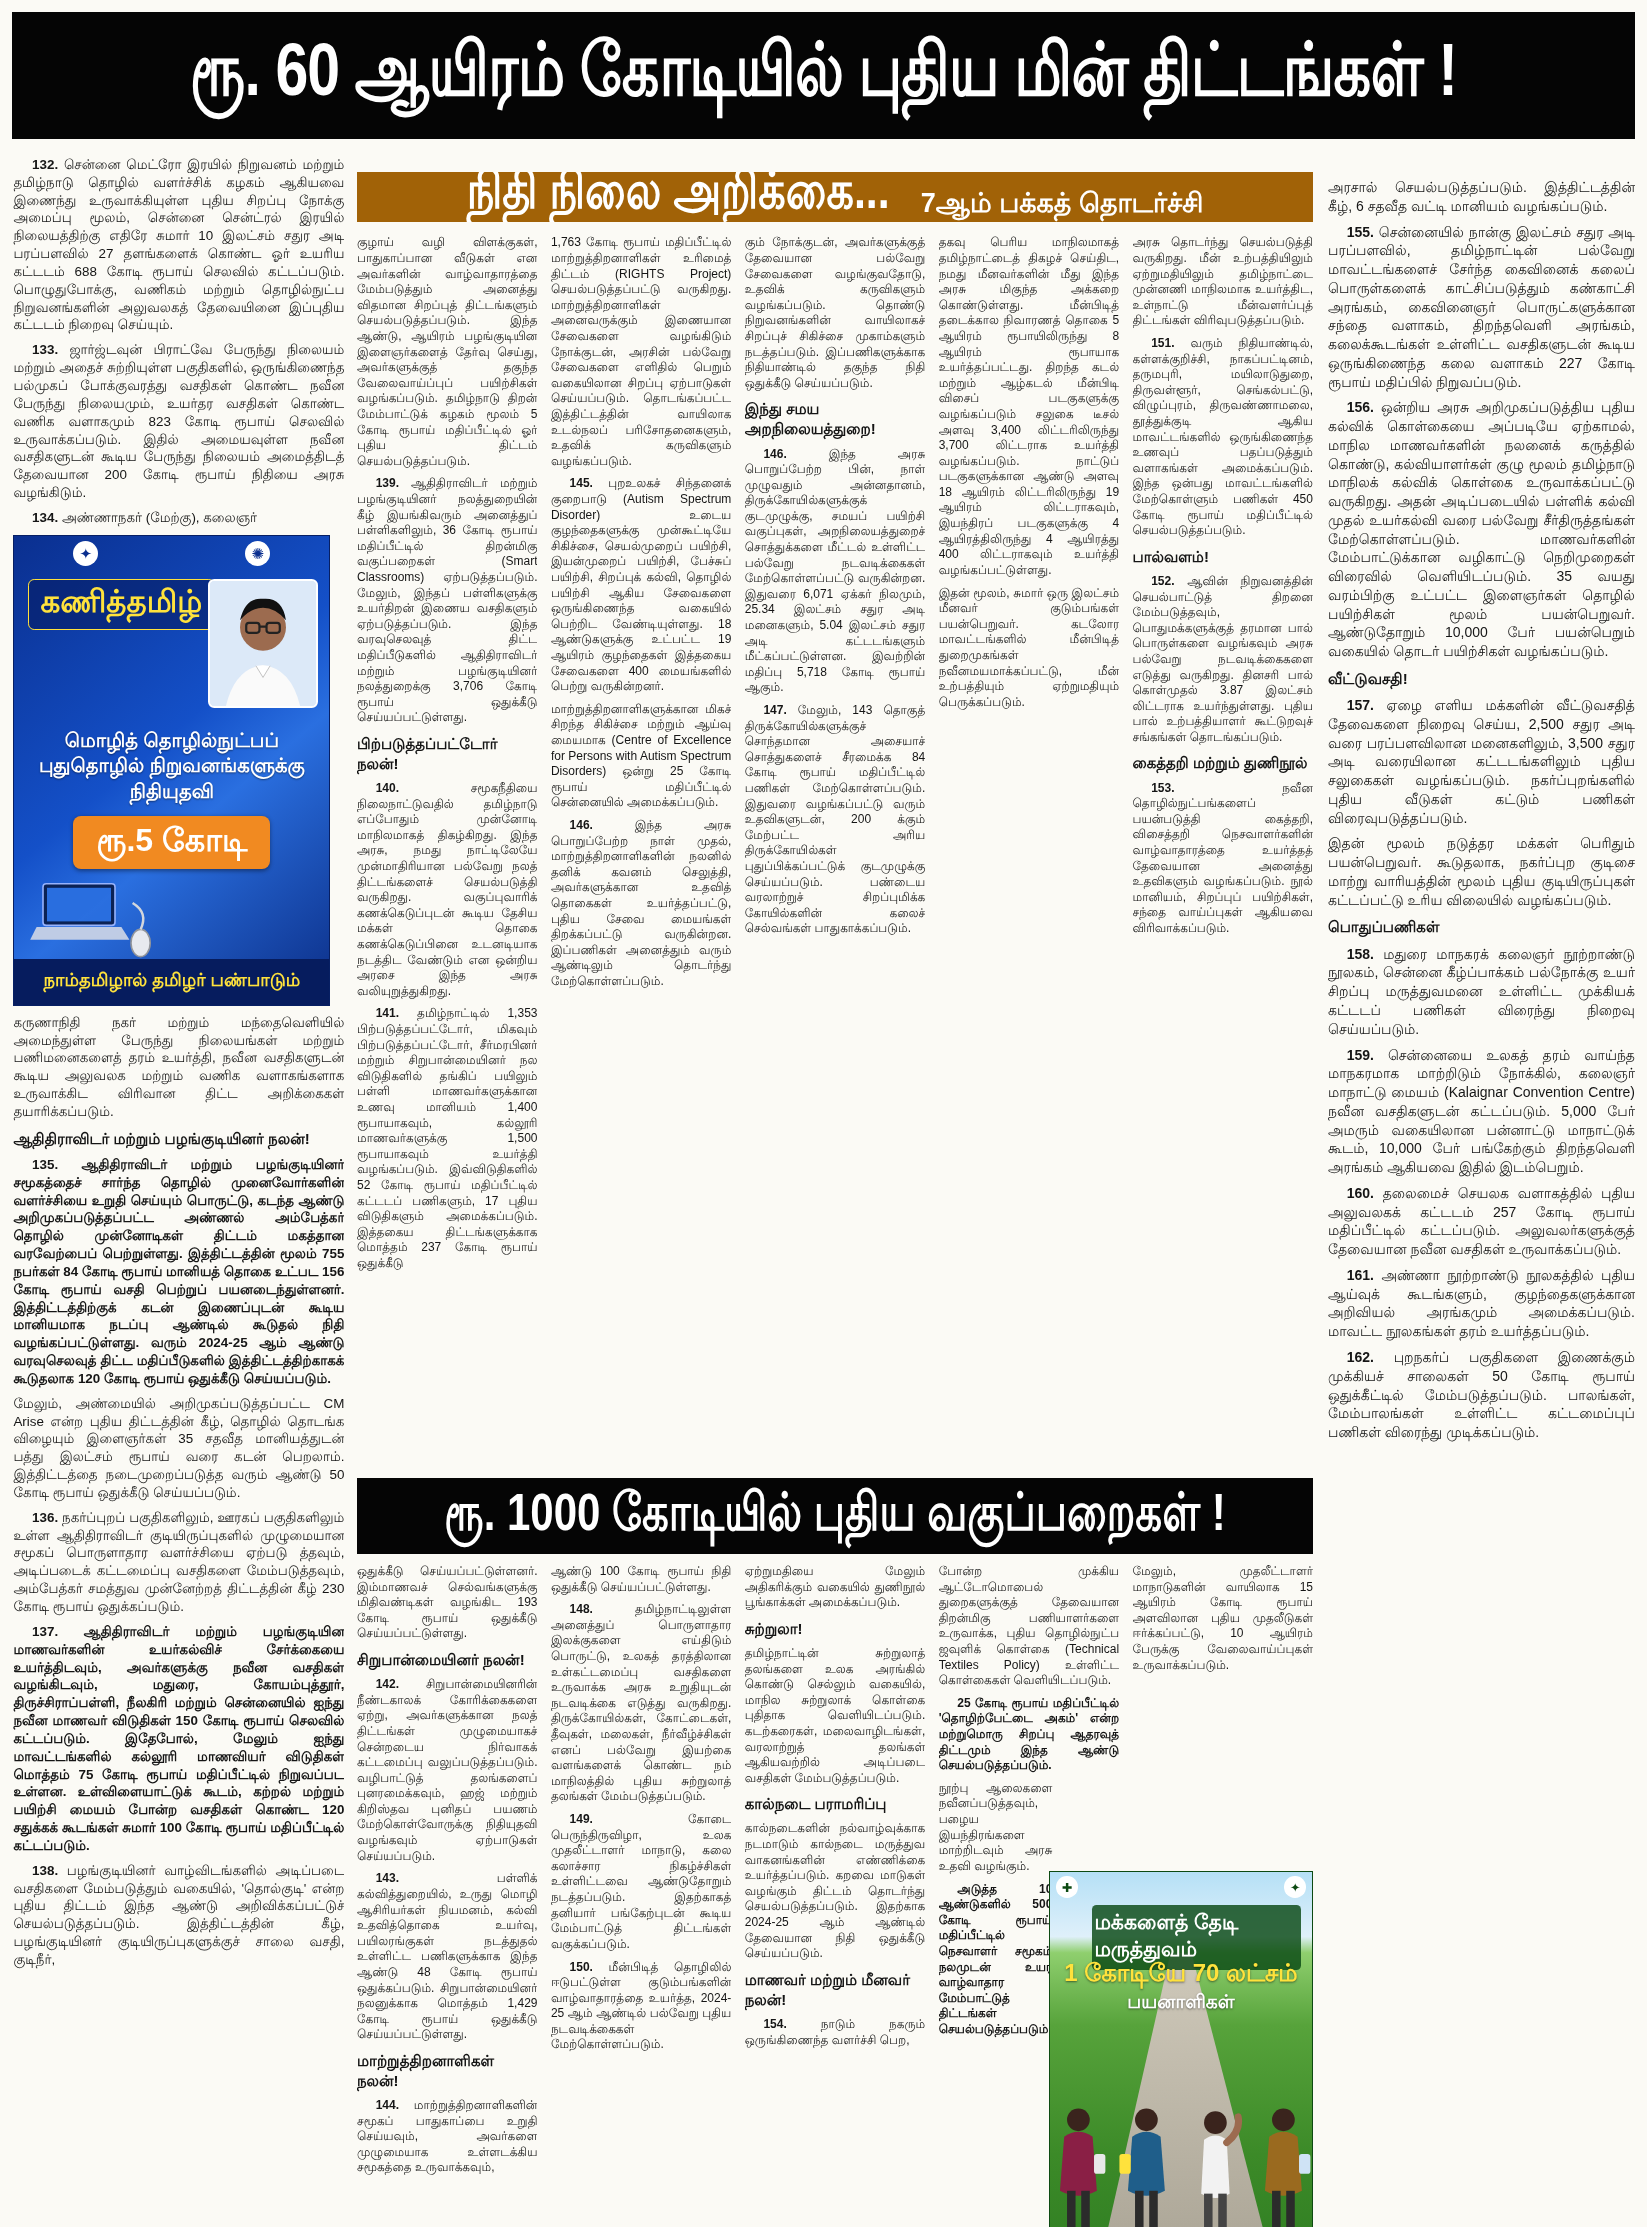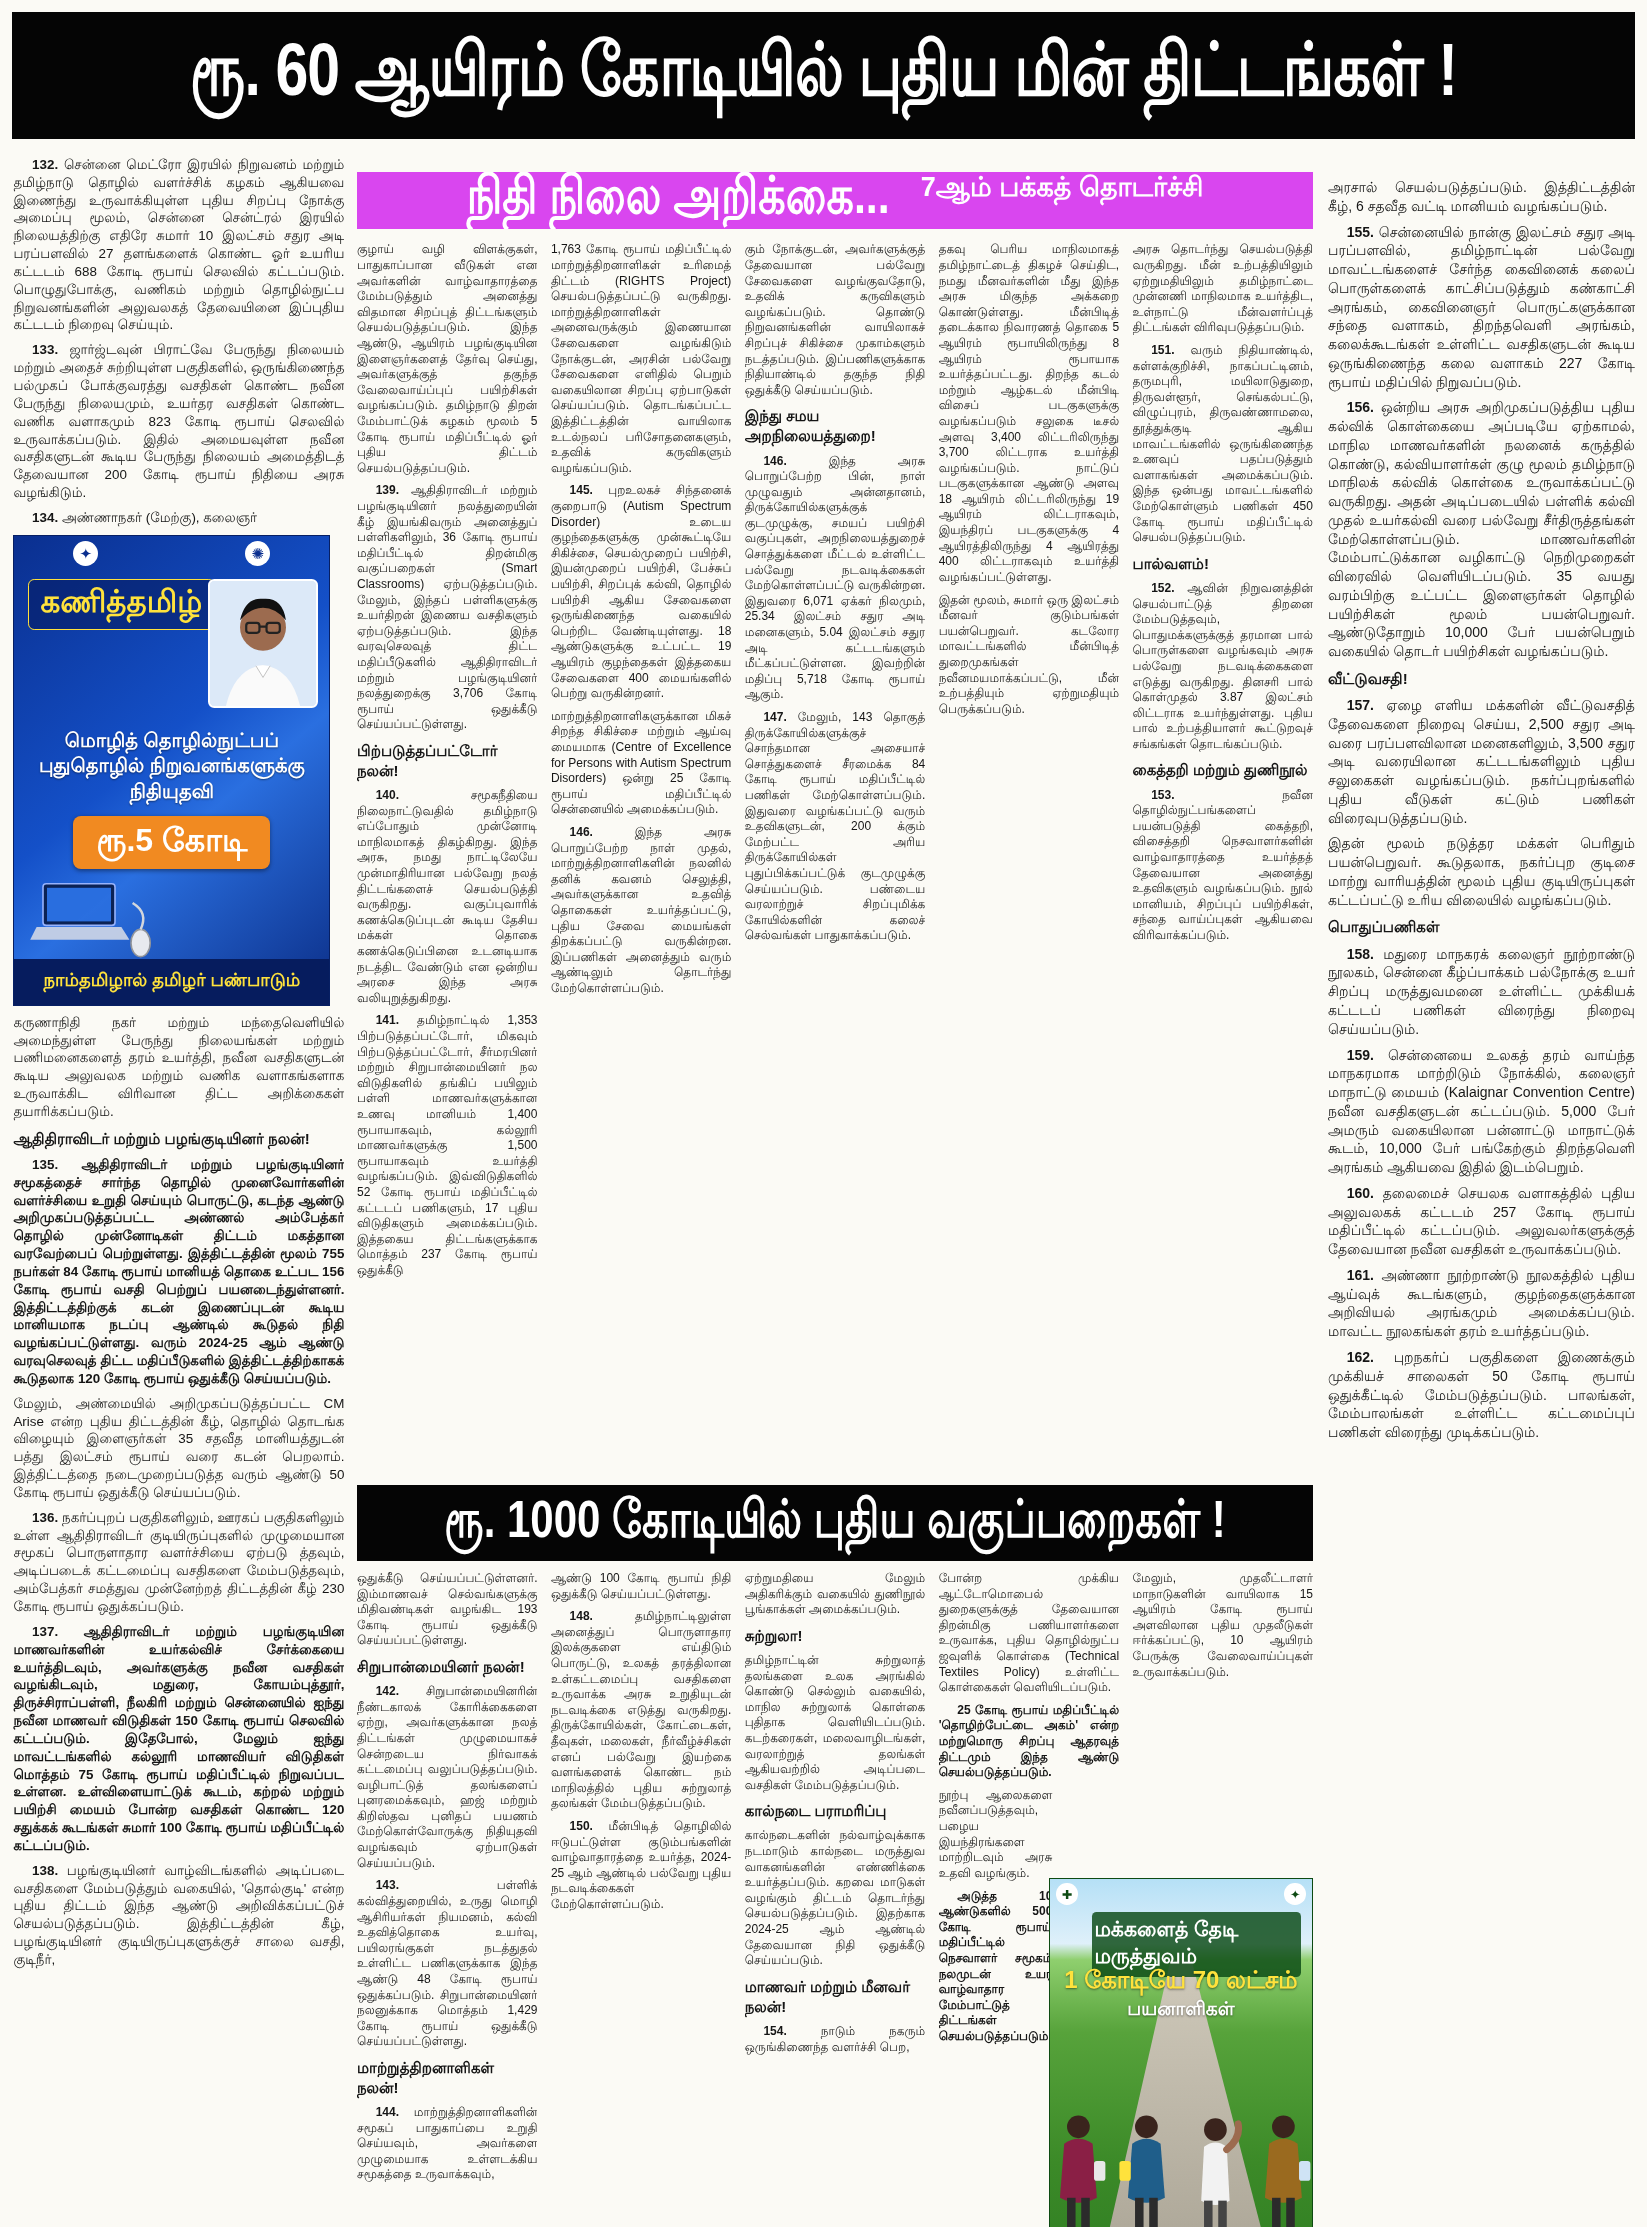--- a/index.html
+++ b/index.html
@@ -18,21 +18,21 @@
   .para.bold{font-weight:bold;}
   .pnum{font-weight:bold;}
   .subhead{font-weight:bold;text-align:left;font-size:15px;margin:9px 0 6.2px 0;}
 
   
   .left-col{position:absolute;left:13.4px;top:156px;width:331px;height:2366px;overflow:hidden;}
   .left-col .para{font-size:13.4px;line-height:1.33;}
 
   
   .middle{position:absolute;left:357px;top:172px;width:956px;}
-  .finance-banner{height:57px;background:#d946ef;color:#fff;display:flex;align-items:flex-start;
+  .finance-banner{height:50px;background:#a16207;color:#fff;display:flex;align-items:flex-end;
         justify-content:center;gap:31px;overflow:hidden;}
   .finance-banner .fb-title{font-size:43px;font-weight:900;white-space:nowrap;transform:scaleY(1.2);}
   .finance-banner .fb-sub{font-size:27px;font-weight:bold;white-space:nowrap;}
   .mid-top{display:flex;gap:13.4px;height:1233px;overflow:hidden;margin-top:13.4px;}
   .classroom-banner{height:76px;background:#050505;color:#fff;display:flex;align-items:center;
         justify-content:center;margin:9.8px 0;overflow:hidden;}
   .classroom-banner .cb-text{font-size:42px;font-weight:900;white-space:nowrap;transform:scaleY(1.25);}
   .mid-bottom{display:flex;gap:13.4px;height:960px;overflow:hidden;position:relative;}
   .mid-col{flex:1;min-width:0;overflow:hidden;}
   .middle .para{font-size:12px;line-height:1.3;}
@@ -194,20 +194,21 @@
           <p class="para cont">ஒதுக்கீடு செய்யப்பட்டுள்ளனர். இம்மாணவச் செல்வங்களுக்கு மிதிவண்டிகள் வழங்கிட 193 கோடி ரூபாய் ஒதுக்கீடு செய்யப்பட்டுள்ளது.</p>
           <div class="subhead">சிறுபான்மையினர் நலன்!</div>
           <p class="para"><span class="pnum">142. </span>சிறுபான்மையினரின் நீண்டகாலக் கோரிக்கைகளை ஏற்று, அவர்களுக்கான நலத் திட்டங்கள் முழுமையாகச் சென்றடைய நிர்வாகக் கட்டமைப்பு வலுப்படுத்தப்படும். வழிபாட்டுத் தலங்களைப் புனரமைக்கவும், ஹஜ் மற்றும் கிறிஸ்தவ புனிதப் பயணம் மேற்கொள்வோருக்கு நிதியுதவி வழங்கவும் ஏற்பாடுகள் செய்யப்படும்.</p>
           <p class="para"><span class="pnum">143. </span>பள்ளிக் கல்வித்துறையில், உருது மொழி ஆசிரியர்கள் நியமனம், கல்வி உதவித்தொகை உயர்வு, பயிலரங்குகள் நடத்துதல் உள்ளிட்ட பணிகளுக்காக இந்த ஆண்டு 48 கோடி ரூபாய் ஒதுக்கப்படும். சிறுபான்மையினர் நலனுக்காக மொத்தம் 1,429 கோடி ரூபாய் ஒதுக்கீடு செய்யப்பட்டுள்ளது.</p>
           <div class="subhead">மாற்றுத்திறனாளிகள் நலன்!</div>
           <p class="para"><span class="pnum">144. </span>மாற்றுத்திறனாளிகளின் சமூகப் பாதுகாப்பை உறுதி செய்யவும், அவர்களை முழுமையாக உள்ளடக்கிய சமூகத்தை உருவாக்கவும்,</p>
         </div>
       <div class="mid-col">
           <p class="para cont">ஆண்டு 100 கோடி ரூபாய் நிதி ஒதுக்கீடு செய்யப்பட்டுள்ளது.</p>
           <p class="para"><span class="pnum">148. </span>தமிழ்நாட்டிலுள்ள அனைத்துப் பொருளாதார இலக்குகளை எய்திடும் பொருட்டு, உலகத் தரத்திலான உள்கட்டமைப்பு வசதிகளை உருவாக்க அரசு உறுதியுடன் நடவடிக்கை எடுத்து வருகிறது. திருக்கோயில்கள், கோட்டைகள், தீவுகள், மலைகள், நீர்வீழ்ச்சிகள் எனப் பல்வேறு இயற்கை வளங்களைக் கொண்ட நம் மாநிலத்தில் புதிய சுற்றுலாத் தலங்கள் மேம்படுத்தப்படும்.</p>
+          <p class="para"><span class="pnum">149. </span>கோடை பெருந்திருவிழா, உலக முதலீட்டாளர் மாநாடு, கலை கலாச்சார நிகழ்ச்சிகள் உள்ளிட்டவை ஆண்டுதோறும் நடத்தப்படும். இதற்காகத் தனியார் பங்கேற்புடன் கூடிய மேம்பாட்டுத் திட்டங்கள் வகுக்கப்படும்.</p>
           <p class="para"><span class="pnum">150. </span>மீன்பிடித் தொழிலில் ஈடுபட்டுள்ள குடும்பங்களின் வாழ்வாதாரத்தை உயர்த்த, 2024-25 ஆம் ஆண்டில் பல்வேறு புதிய நடவடிக்கைகள் மேற்கொள்ளப்படும்.</p>
         </div>
       <div class="mid-col">
           <p class="para cont">ஏற்றுமதியை மேலும் அதிகரிக்கும் வகையில் துணிநூல் பூங்காக்கள் அமைக்கப்படும்.</p>
           <div class="subhead">சுற்றுலா!</div>
           <p class="para cont">தமிழ்நாட்டின் சுற்றுலாத் தலங்களை உலக அரங்கில் கொண்டு செல்லும் வகையில், மாநில சுற்றுலாக் கொள்கை புதிதாக வெளியிடப்படும். கடற்கரைகள், மலைவாழிடங்கள், வரலாற்றுத் தலங்கள் ஆகியவற்றில் அடிப்படை வசதிகள் மேம்படுத்தப்படும்.</p>
           <div class="subhead">கால்நடை பராமரிப்பு</div>
           <p class="para cont">கால்நடைகளின் நல்வாழ்வுக்காக நடமாடும் கால்நடை மருத்துவ வாகனங்களின் எண்ணிக்கை உயர்த்தப்படும். கறவை மாடுகள் வழங்கும் திட்டம் தொடர்ந்து செயல்படுத்தப்படும். இதற்காக 2024-25 ஆம் ஆண்டில் தேவையான நிதி ஒதுக்கீடு செய்யப்படும்.</p>
           <div class="subhead">மாணவர் மற்றும் மீனவர் நலன்!</div>
           <p class="para"><span class="pnum">154. </span>நாடும் நகரும் ஒருங்கிணைந்த வளர்ச்சி பெற,</p>

